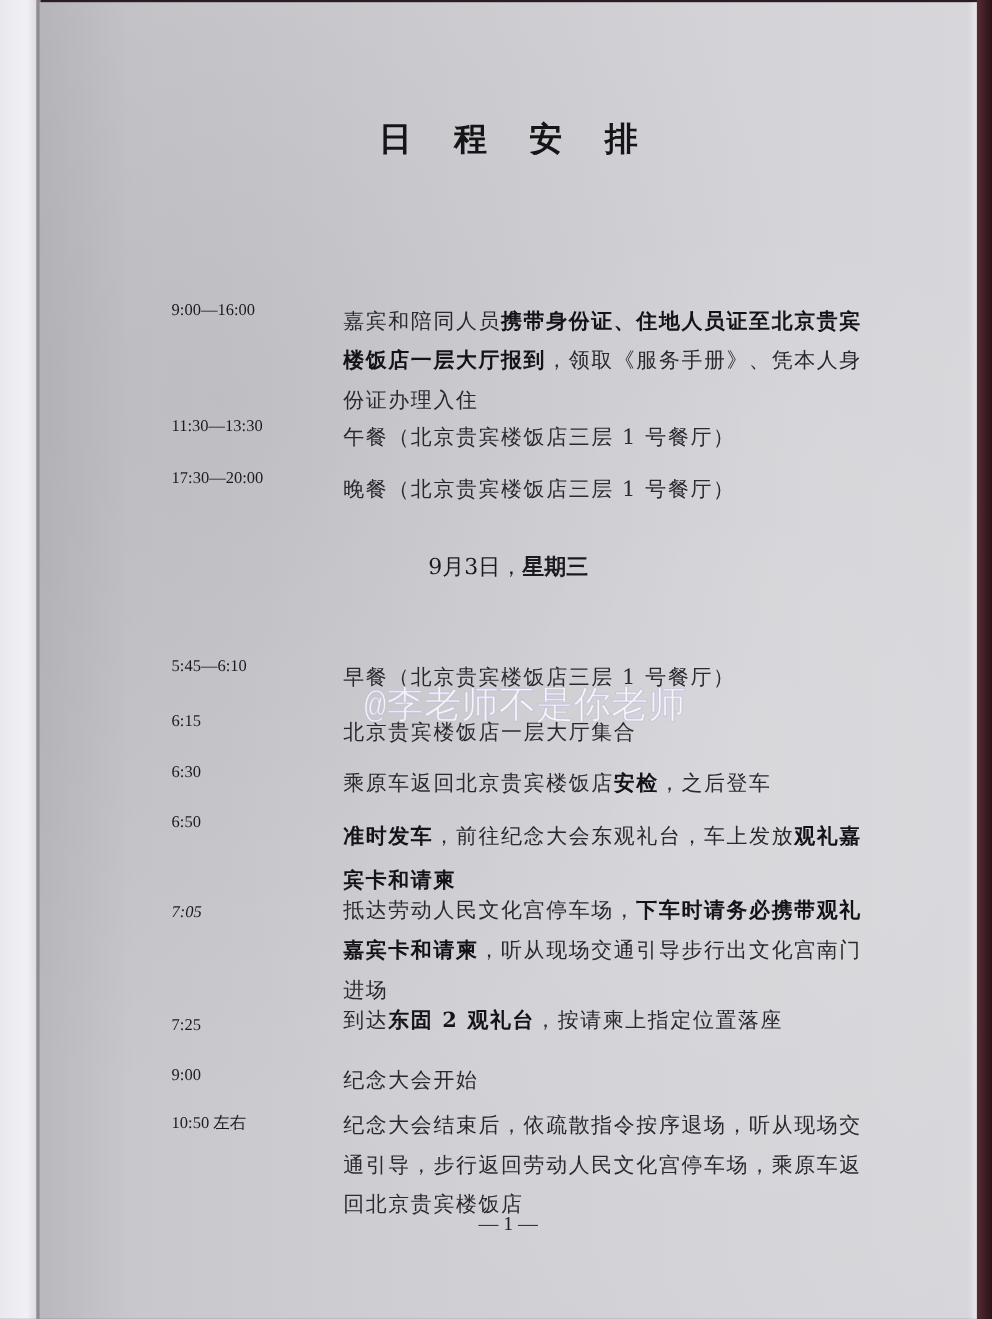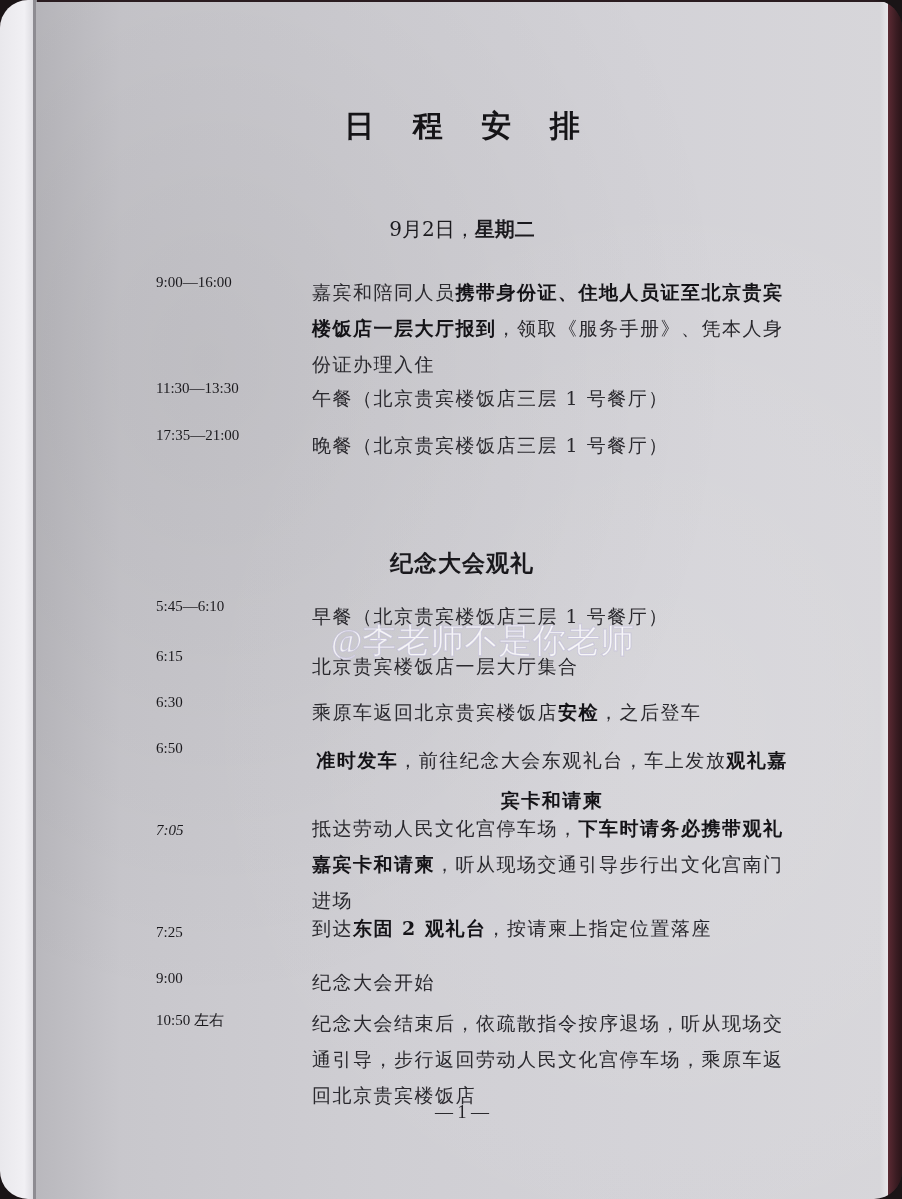--- a/index.html
+++ b/index.html
@@ -9,21 +9,20 @@
       height: 1199px;
       overflow: hidden;
       background: #1a1416;
     }
     .photo {
       position: relative;
       width: 902px;
       height: 1199px;
       background: #2a1c20;
       overflow: hidden;
-      border-radius: 28px;
     }
     .left-strip {
       position: absolute;
       left: 0; top: 0;
       width: 35px; height: 1199px;
       background: linear-gradient(to right, #e9e8ec 0%, #f1f0f4 70%, #d8d7dc 100%);
     }
     .left-shadow {
       position: absolute;
       left: 33px; top: 0;
@@ -113,81 +112,80 @@
       top: 1100px;
       text-align: center;
       font-family: "Liberation Serif", serif;
       font-size: 18px;
       color: #1f1e22;
     }
     .watermark {
       position: absolute;
       left: 331px;
       top: 618px;
-      font-family: Liberation Serif, serif;
+      font-family: Liberation Mono, monospace;
       font-size: 34px;
       color: rgba(255,255,255,0.82);
       -webkit-text-stroke: 1px rgba(190,185,215,0.6);
       white-space: nowrap;
       letter-spacing: 0px;
     }
   </style>
 </head>
 <body>
 
 <div class="photo">
   <div class="left-strip"></div>
   <div class="left-shadow"></div>
   <div class="right-edge"></div>
 
   <div class="page">
     <div class="page-right-highlight"></div>
 
     <div class="title">日 程 安 排</div>
 
-    <div class="day-heading" style="top:214px;">
-      <span class="date">9月2日，</span><span class="weekday">星期二</span>
-    </div>
 
     <div class="row" style="top:272px;">
       <div class="time">9:00—16:00</div>
       <div class="desc"><span>嘉宾和陪同人员</span><span class="b">携带身份证、住地人员证至北京贵宾楼饭店一层大厅报到</span><span>，领取《服务手册》、凭本人身份证办理入住</span></div>
     </div>
 
     <div class="row" style="top:378px;">
       <div class="time">11:30—13:30</div>
       <div class="desc"><span>午餐（北京贵宾楼饭店三层 1 号餐厅）</span></div>
     </div>
 
     <div class="row" style="top:425px;">
-      <div class="time">17:35—21:00</div>
+      <div class="time">17:30—20:00</div>
       <div class="desc"><span>晚餐（北京贵宾楼饭店三层 1 号餐厅）</span></div>
     </div>
 
-
-    <div class="section-heading" style="top:546px;">纪念大会观礼</div>
+    <div class="day-heading" style="top:500px;">
+      <span class="date">9月3日，</span><span class="weekday">星期三</span>
+    </div>
+
 
     <div class="row" style="top:596px;">
       <div class="time">5:45—6:10</div>
       <div class="desc"><span>早餐（北京贵宾楼饭店三层 1 号餐厅）</span></div>
     </div>
 
     <div class="row" style="top:646px;">
       <div class="time">6:15</div>
       <div class="desc"><span>北京贵宾楼饭店一层大厅集合</span></div>
     </div>
 
     <div class="row" style="top:692px;">
       <div class="time">6:30</div>
       <div class="desc"><span>乘原车返回北京贵宾楼饭店</span><span class="b">安检</span><span>，之后登车</span></div>
     </div>
 
     <div class="row" style="top:738px;">
       <div class="time">6:50</div>
-      <div class="desc" style="line-height:40px;text-align:center;"><span class="b">准时发车</span><span>，前往纪念大会东观礼台，车上发放</span><span class="b">观礼嘉宾卡和请柬</span></div>
+      <div class="desc" style="line-height:40px;"><span class="b">准时发车</span><span>，前往纪念大会东观礼台，车上发放</span><span class="b">观礼嘉宾卡和请柬</span></div>
     </div>
 
     <div class="row" style="top:808px;">
       <div class="time" style="top:12px;font-style:italic;">7:05</div>
       <div class="desc"><span>抵达劳动人民文化宫停车场，</span><span class="b">下车时请务必携带观礼嘉宾卡和请柬</span><span>，听从现场交通引导步行出文化宫南门进场</span></div>
     </div>
 
     <div class="row" style="top:908px;">
       <div class="time" style="top:14px;">7:25</div>
       <div class="desc"><span>到达</span><span class="b">东固 2 观礼台</span><span>，按请柬上指定位置落座</span></div>

